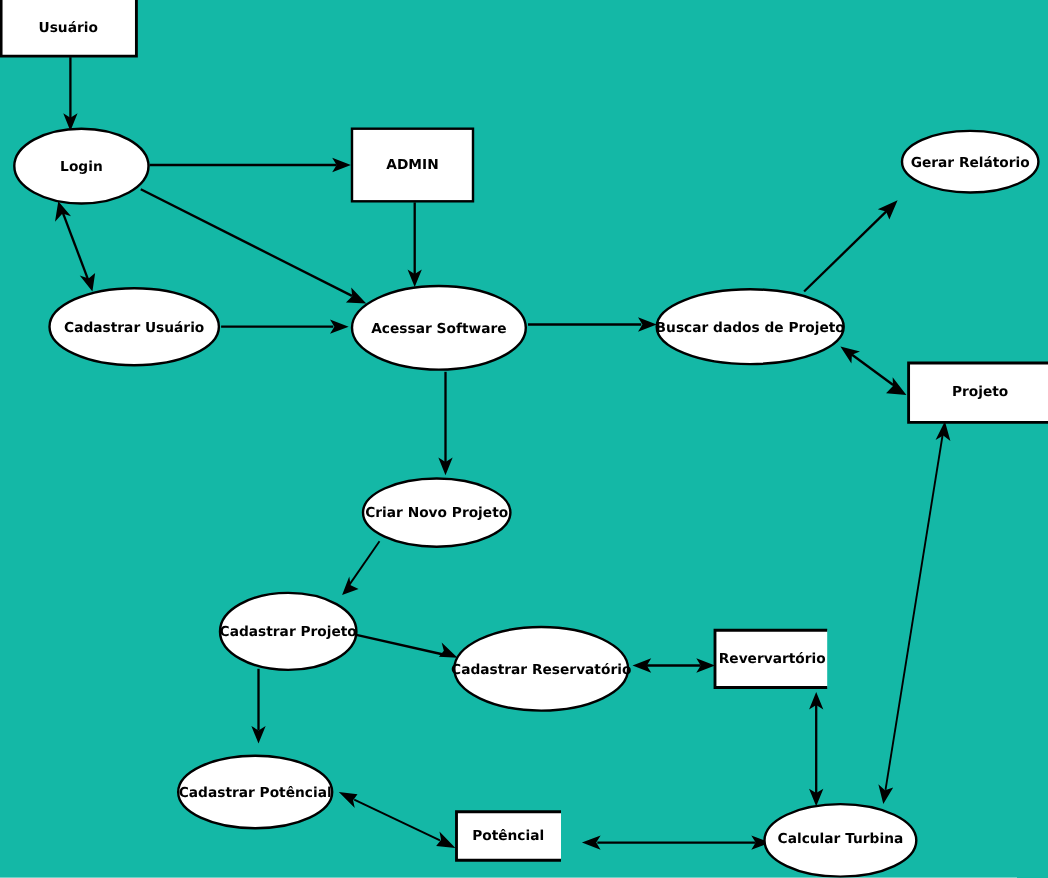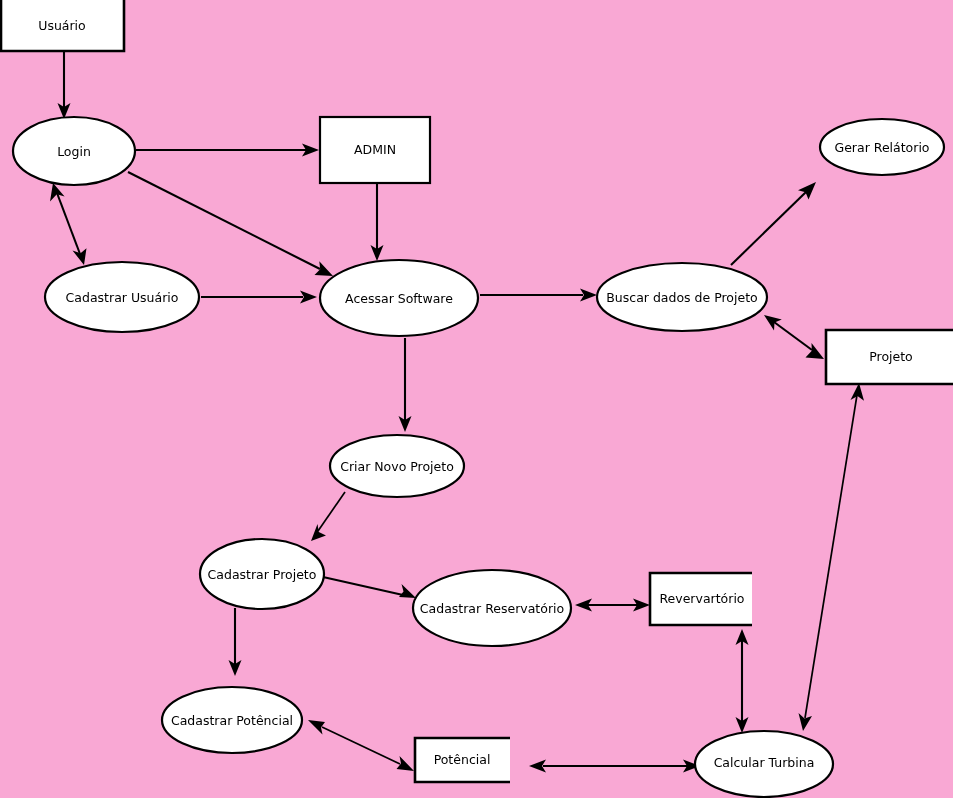--- a/index.html
+++ b/index.html
@@ -8,22 +8,23 @@
     padding: 0;
     background: #ffffff;
   }
   body {
     font-family: "DejaVu Sans", sans-serif;
   }
   #canvas-wrap {
     position: relative;
     width: 953px;
     height: 798px;
-    background: #f9a8d4;
+    background: #14b8a6;
     overflow: hidden;
+    font-weight: bold;
   }
   #diagram-svg {
     position: absolute;
     left: 0;
     top: 0;
     width: 953px;
     height: 798px;
     display: block;
   }
   .node-shape {

